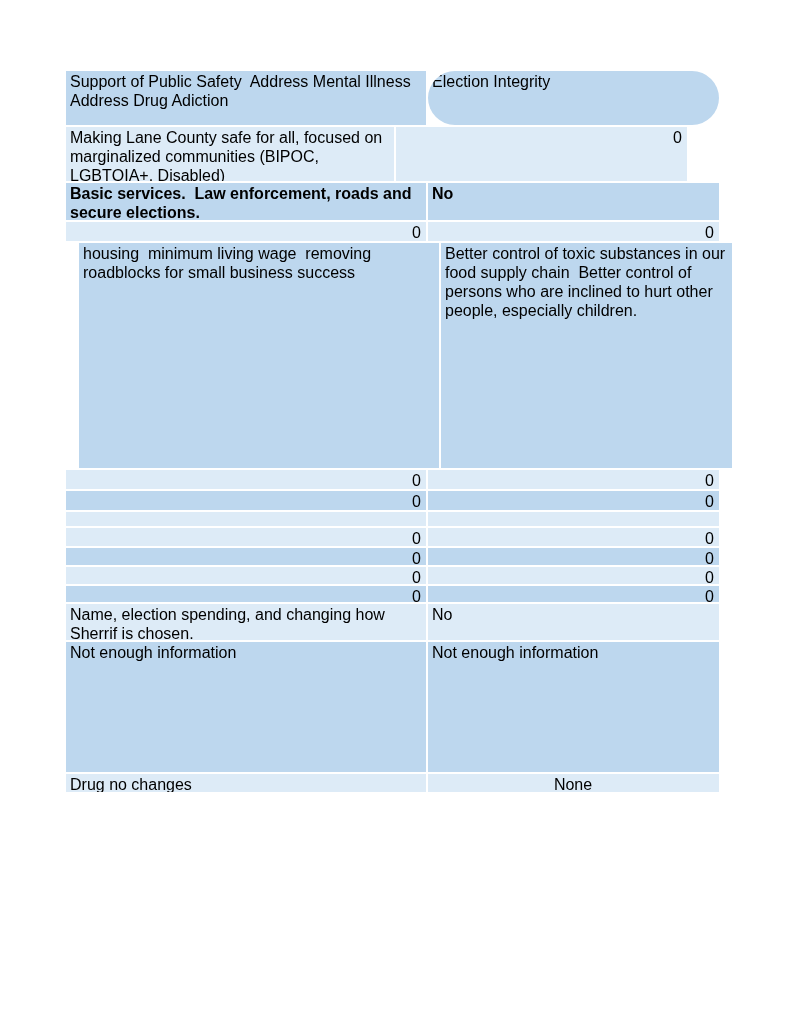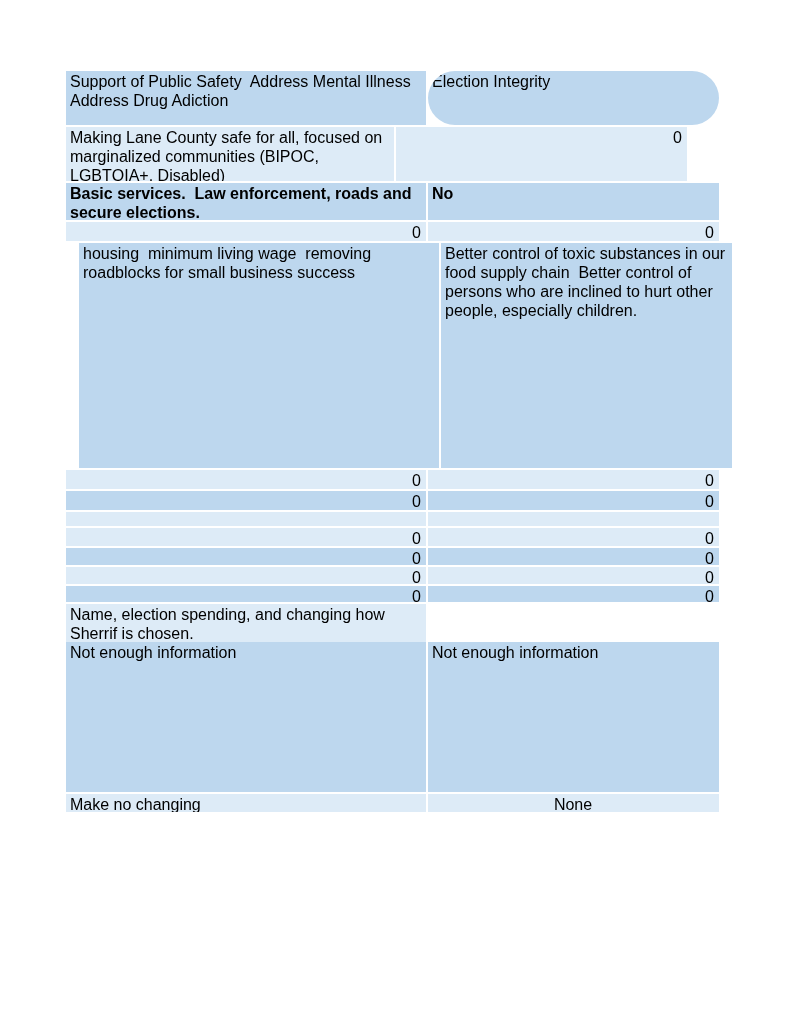--- a/index.html
+++ b/index.html
@@ -87,26 +87,26 @@
         <div class="cell dark" style="width: 291px; text-align: right;">0</div>
       </div>
       <div class="row" style="height: 17px;">
         <div class="cell light" style="width: 360px; text-align: right;">0</div>
         <div class="cell light" style="width: 291px; text-align: right;">0</div>
       </div>
       <div class="row" style="height: 16px;">
         <div class="cell dark" style="width: 360px; text-align: right;">0</div>
         <div class="cell dark" style="width: 291px; text-align: right;">0</div>
       </div>
-      <div class="row" style="height: 36px; flex-direction: column;">
+      <div class="row" style="height: 36px;">
         <div class="cell light" style="width: 360px; text-align: left;">Name, election spending, and changing how Sherrif is chosen.</div>
         <div class="cell light" style="width: 291px; text-align: left;">No</div>
       </div>
-      <div class="row" style="height: 150px;">
+      <div class="row" style="height: 130px;">
         <div class="cell dark" style="width: 360px; text-align: left;">Not enough information</div>
         <div class="cell dark" style="width: 291px; text-align: left;">Not enough information</div>
       </div>
       <div class="row" style="height: 18px;">
-        <div class="cell light" style="width: 360px; text-align: left;">Make no changing</div>
+        <div class="cell light" style="width: 360px; text-align: left;">Drug no changes</div>
         <div class="cell light" style="width: 291px; text-align: center;">None</div>
       </div>
     </div>
 </div>
 
 </body></html>

